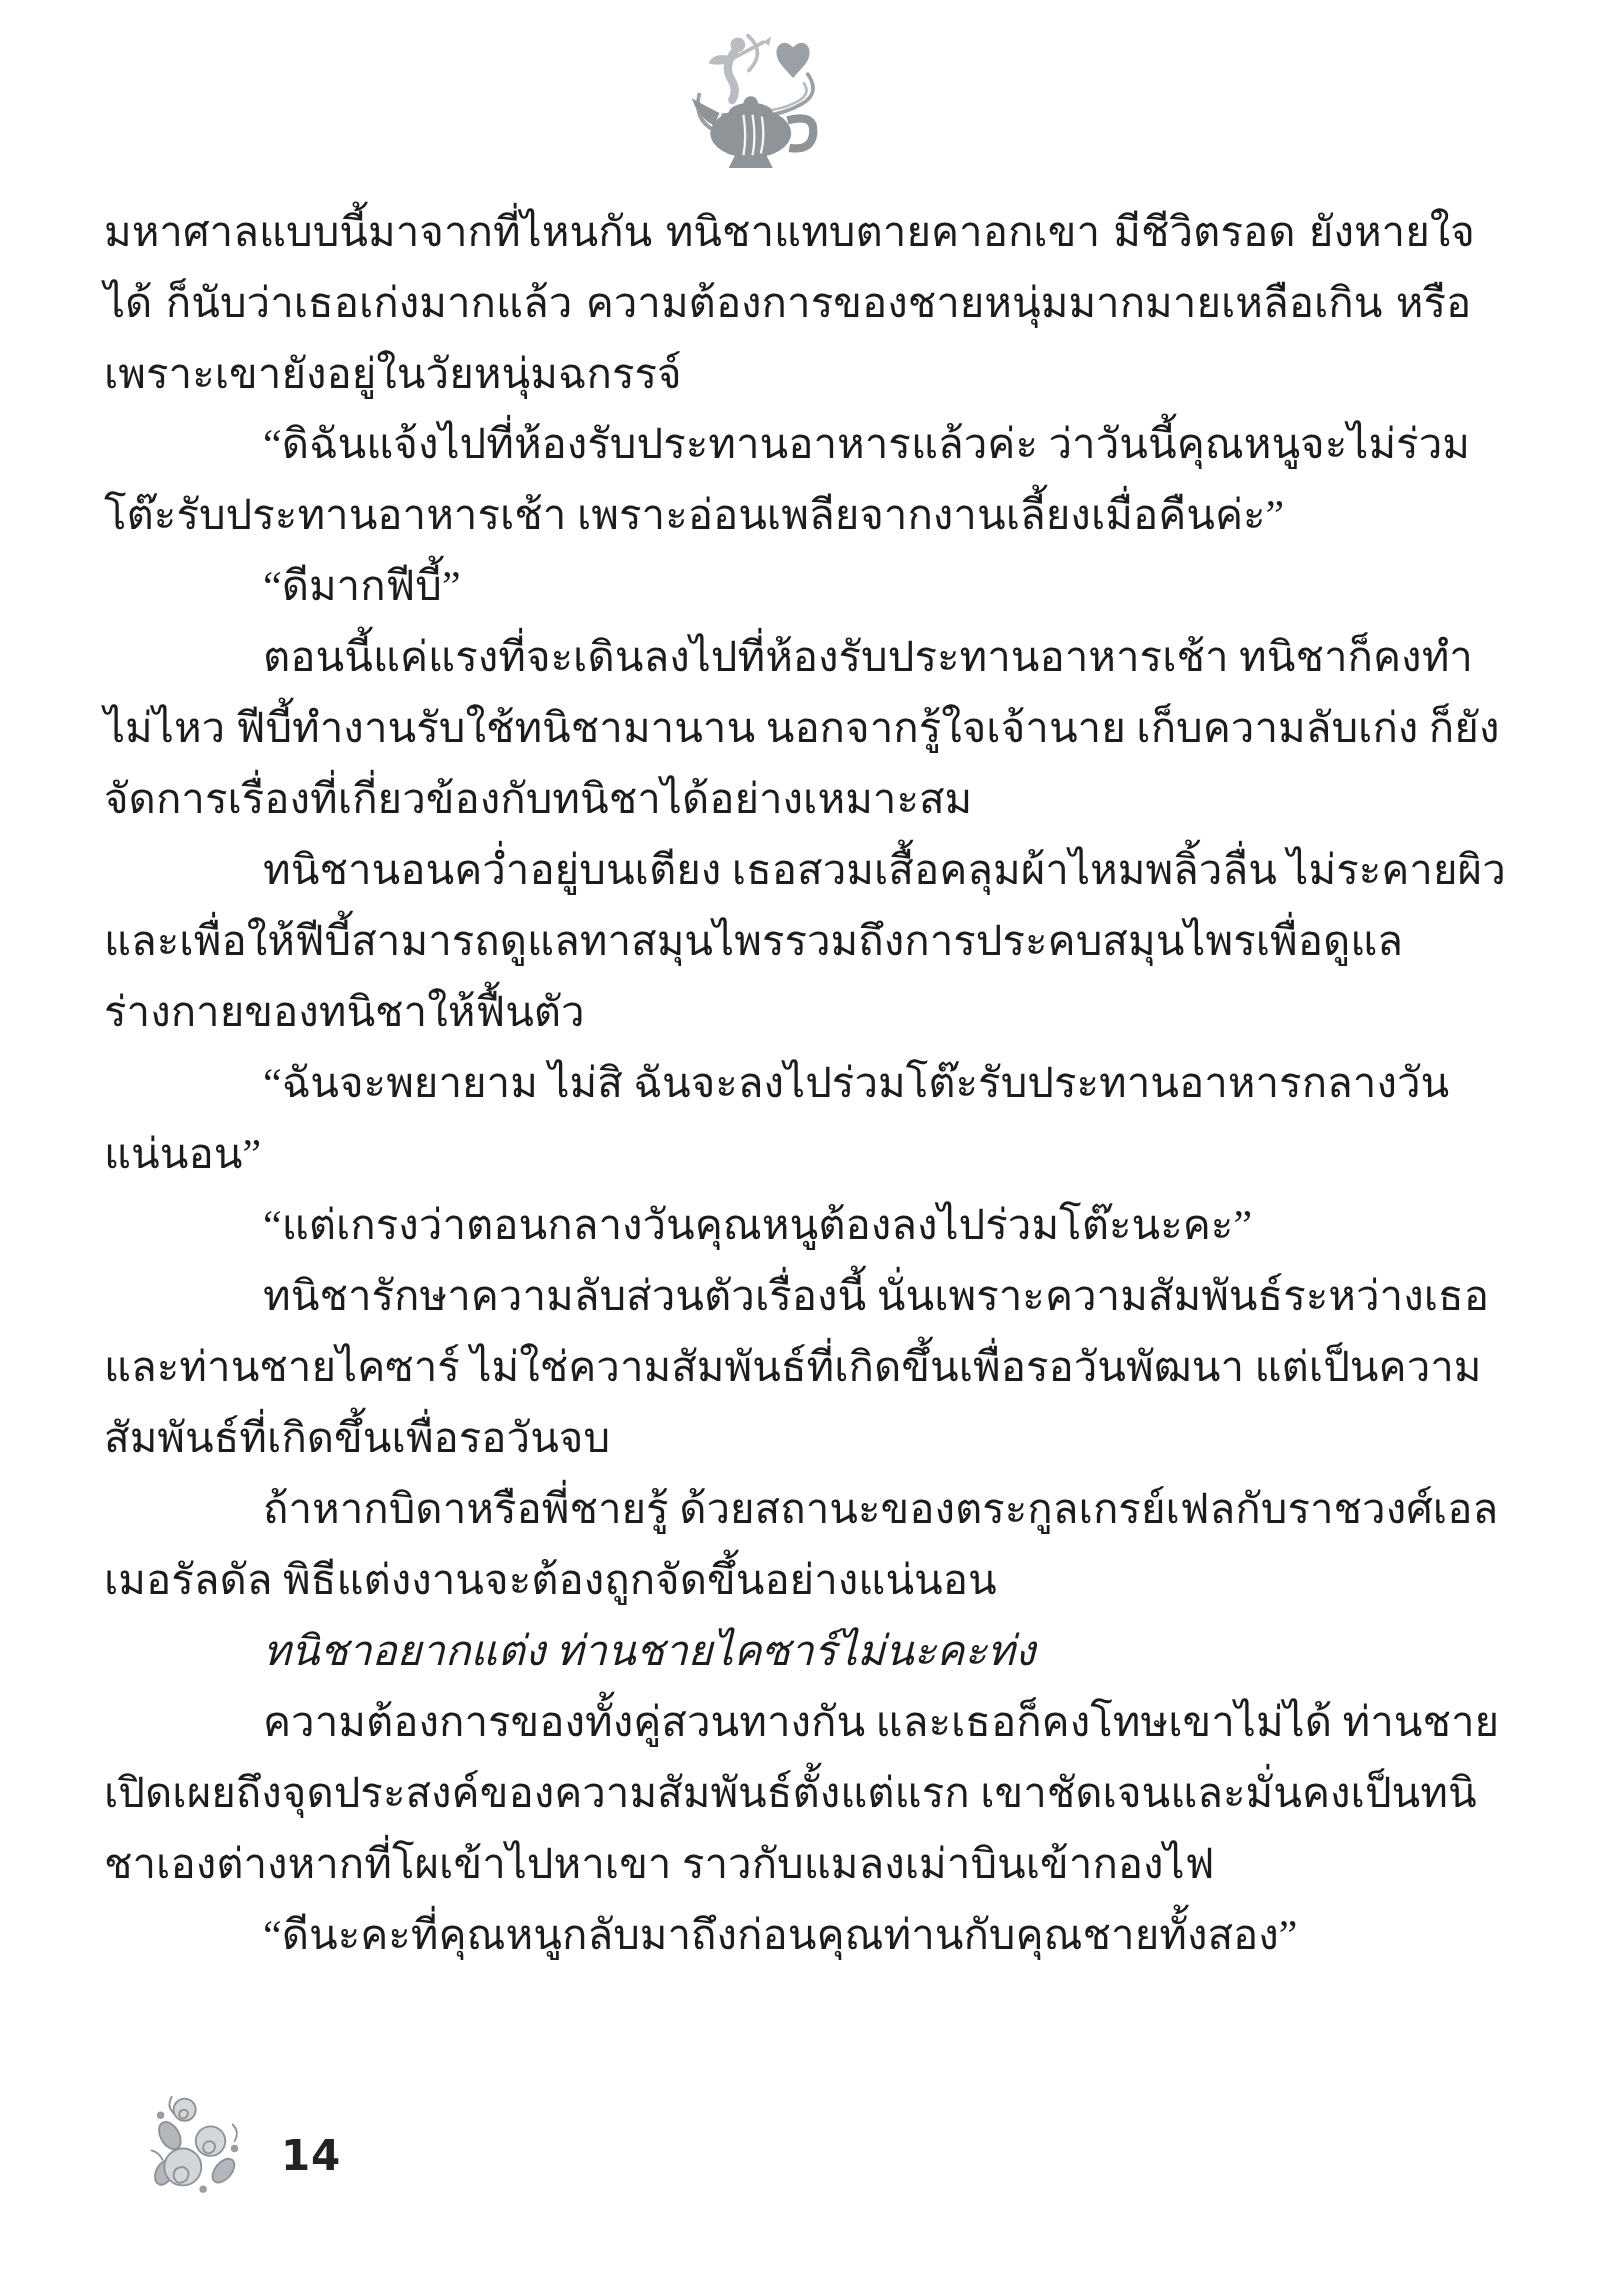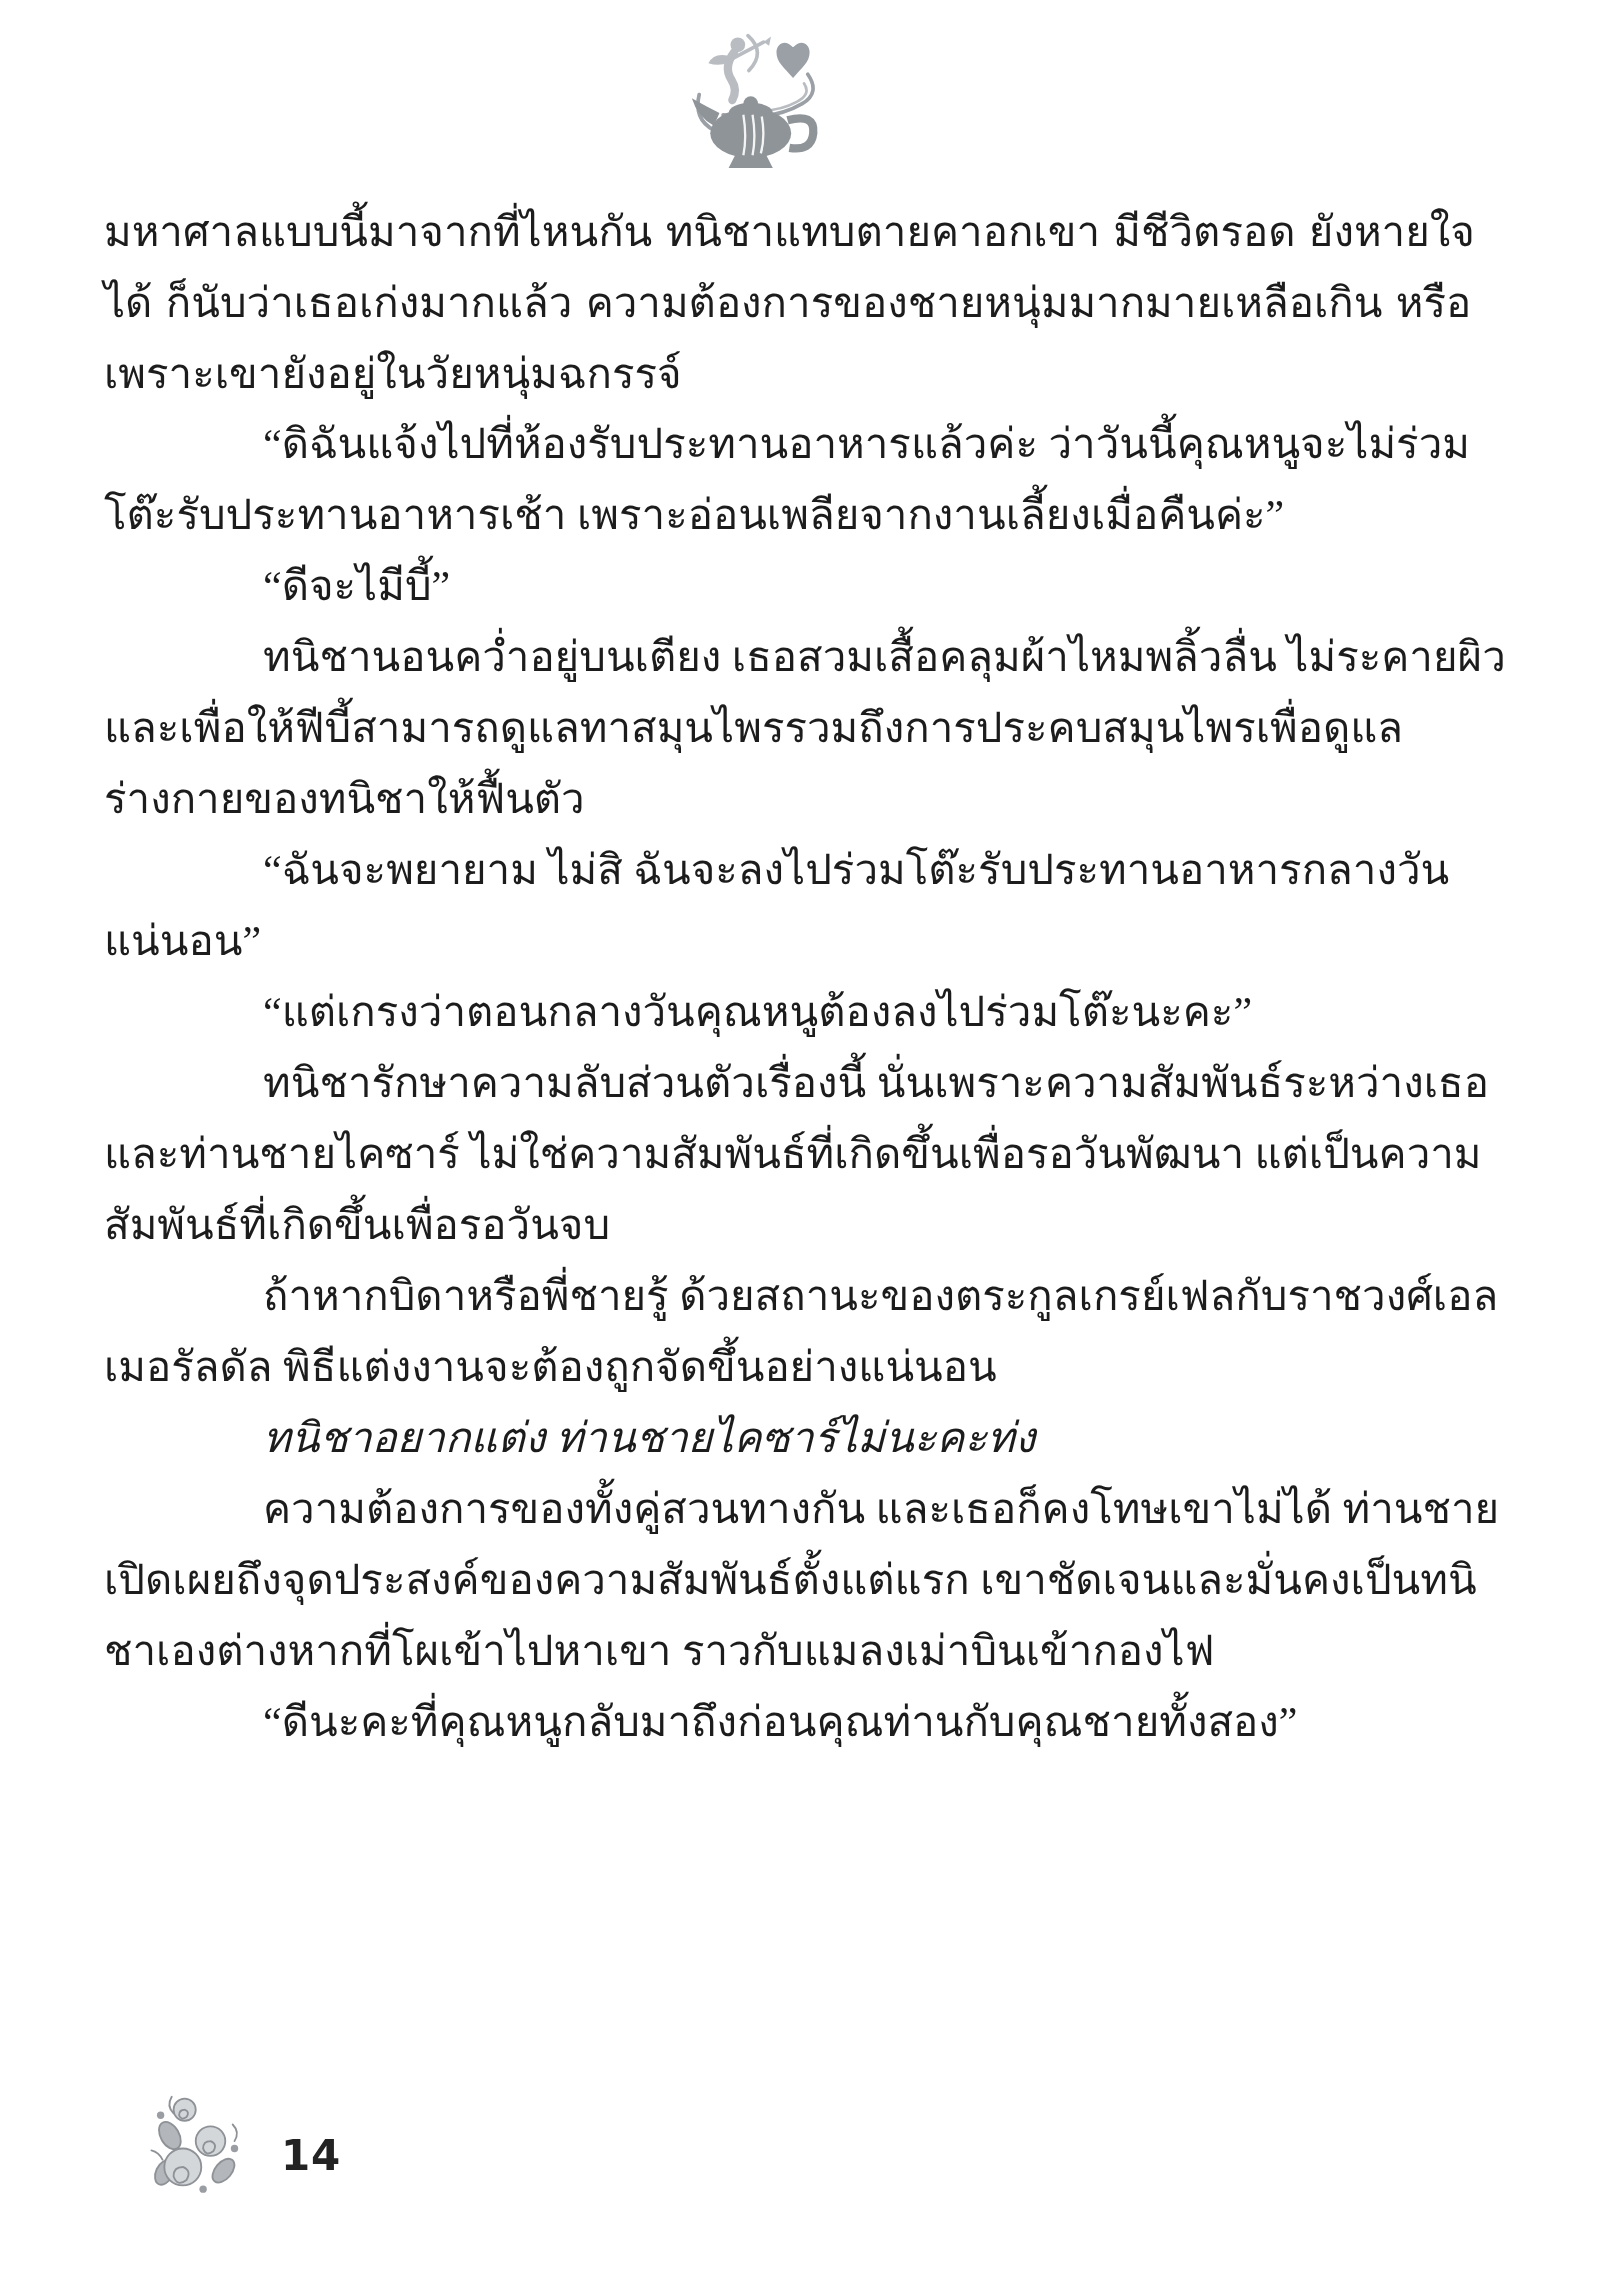--- a/index.html
+++ b/index.html
@@ -91,21 +91,22 @@
         <path d="M58 92 q4 24 0 44"></path>
         <path d="M68 92 q4 24 0 44"></path>
         <path d="M78 94 q4 22 -1 40"></path>
       </g>
     </svg>
   </div>
 
   <div class="text-block">
     <p>มหาศาลแบบนี้มาจากที่ไหนกัน ทนิชาแทบตายคาอกเขา มีชีวิตรอด ยังหายใจได้ ก็นับว่าเธอเก่งมากแล้ว ความต้องการของชายหนุ่มมากมายเหลือเกิน หรือเพราะเขายังอยู่ในวัยหนุ่มฉกรรจ์</p>
     <p class="indent">“ดิฉันแจ้งไปที่ห้องรับประทานอาหารแล้วค่ะ ว่าวันนี้คุณหนูจะไม่ร่วมโต๊ะรับประทานอาหารเช้า เพราะอ่อนเพลียจากงานเลี้ยงเมื่อคืนค่ะ”</p>
-    <p class="indent">“ดีจะไมีบี้”</p>
+    <p class="indent">“ดีมากฟีบี้”</p>
+    <p class="indent">ตอนนี้แค่แรงที่จะเดินลงไปที่ห้องรับประทานอาหารเช้า ทนิชาก็คงทำไม่ไหว ฟีบี้ทำงานรับใช้ทนิชามานาน นอกจากรู้ใจเจ้านาย เก็บความลับเก่ง ก็ยังจัดการเรื่องที่เกี่ยวข้องกับทนิชาได้อย่างเหมาะสม</p>
     <p class="indent">ทนิชานอนคว่ำอยู่บนเตียง เธอสวมเสื้อคลุมผ้าไหมพลิ้วลื่น ไม่ระคายผิว และเพื่อให้ฟีบี้สามารถดูแลทาสมุนไพรรวมถึงการประคบสมุนไพรเพื่อดูแลร่างกายของทนิชาให้ฟื้นตัว</p>
     <p class="indent">“ฉันจะพยายาม ไม่สิ ฉันจะลงไปร่วมโต๊ะรับประทานอาหารกลางวันแน่นอน”</p>
     <p class="indent">“แต่เกรงว่าตอนกลางวันคุณหนูต้องลงไปร่วมโต๊ะนะคะ”</p>
     <p class="indent">ทนิชารักษาความลับส่วนตัวเรื่องนี้ นั่นเพราะความสัมพันธ์ระหว่างเธอและท่านชายไคซาร์ ไม่ใช่ความสัมพันธ์ที่เกิดขึ้นเพื่อรอวันพัฒนา แต่เป็นความสัมพันธ์ที่เกิดขึ้นเพื่อรอวันจบ</p>
     <p class="indent">ถ้าหากบิดาหรือพี่ชายรู้ ด้วยสถานะของตระกูลเกรย์เฟลกับราชวงศ์เอลเมอรัลดัล พิธีแต่งงานจะต้องถูกจัดขึ้นอย่างแน่นอน</p>
     <p class="indent italic">ทนิชาอยากแต่ง ท่านชายไคซาร์ไม่นะคะท่ง</p>
     <p class="indent">ความต้องการของทั้งคู่สวนทางกัน และเธอก็คงโทษเขาไม่ได้ ท่านชายเปิดเผยถึงจุดประสงค์ของความสัมพันธ์ตั้งแต่แรก เขาชัดเจนและมั่นคงเป็นทนิชาเองต่างหากที่โผเข้าไปหาเขา ราวกับแมลงเม่าบินเข้ากองไฟ</p>
     <p class="indent">“ดีนะคะที่คุณหนูกลับมาถึงก่อนคุณท่านกับคุณชายทั้งสอง”</p>
   </div>
 

